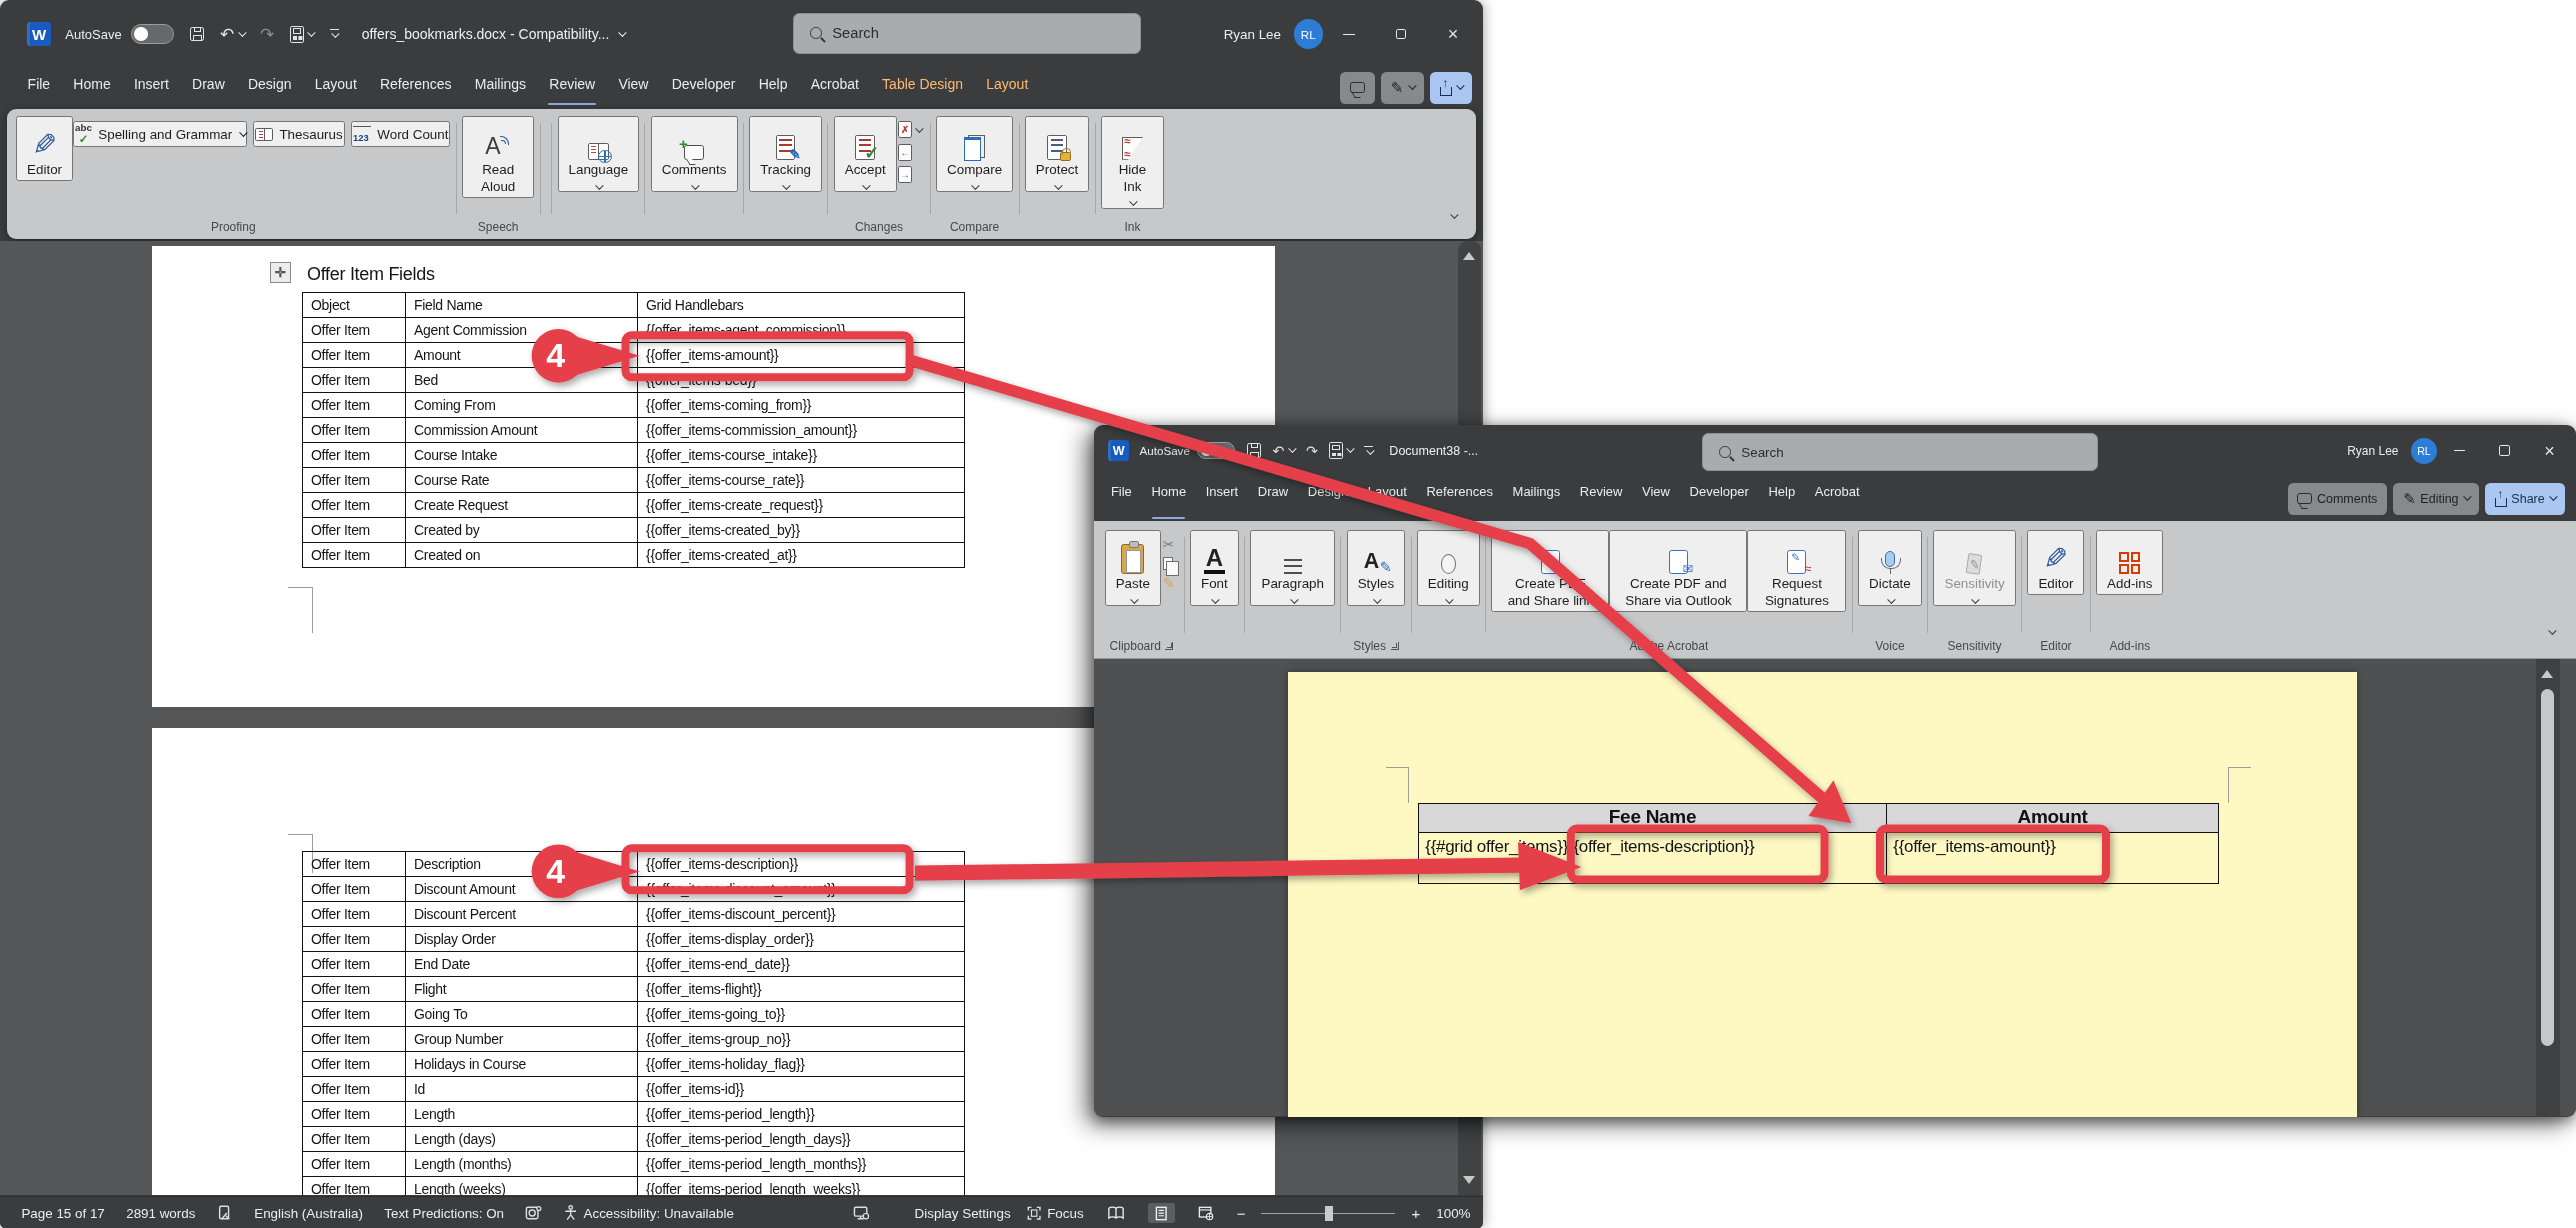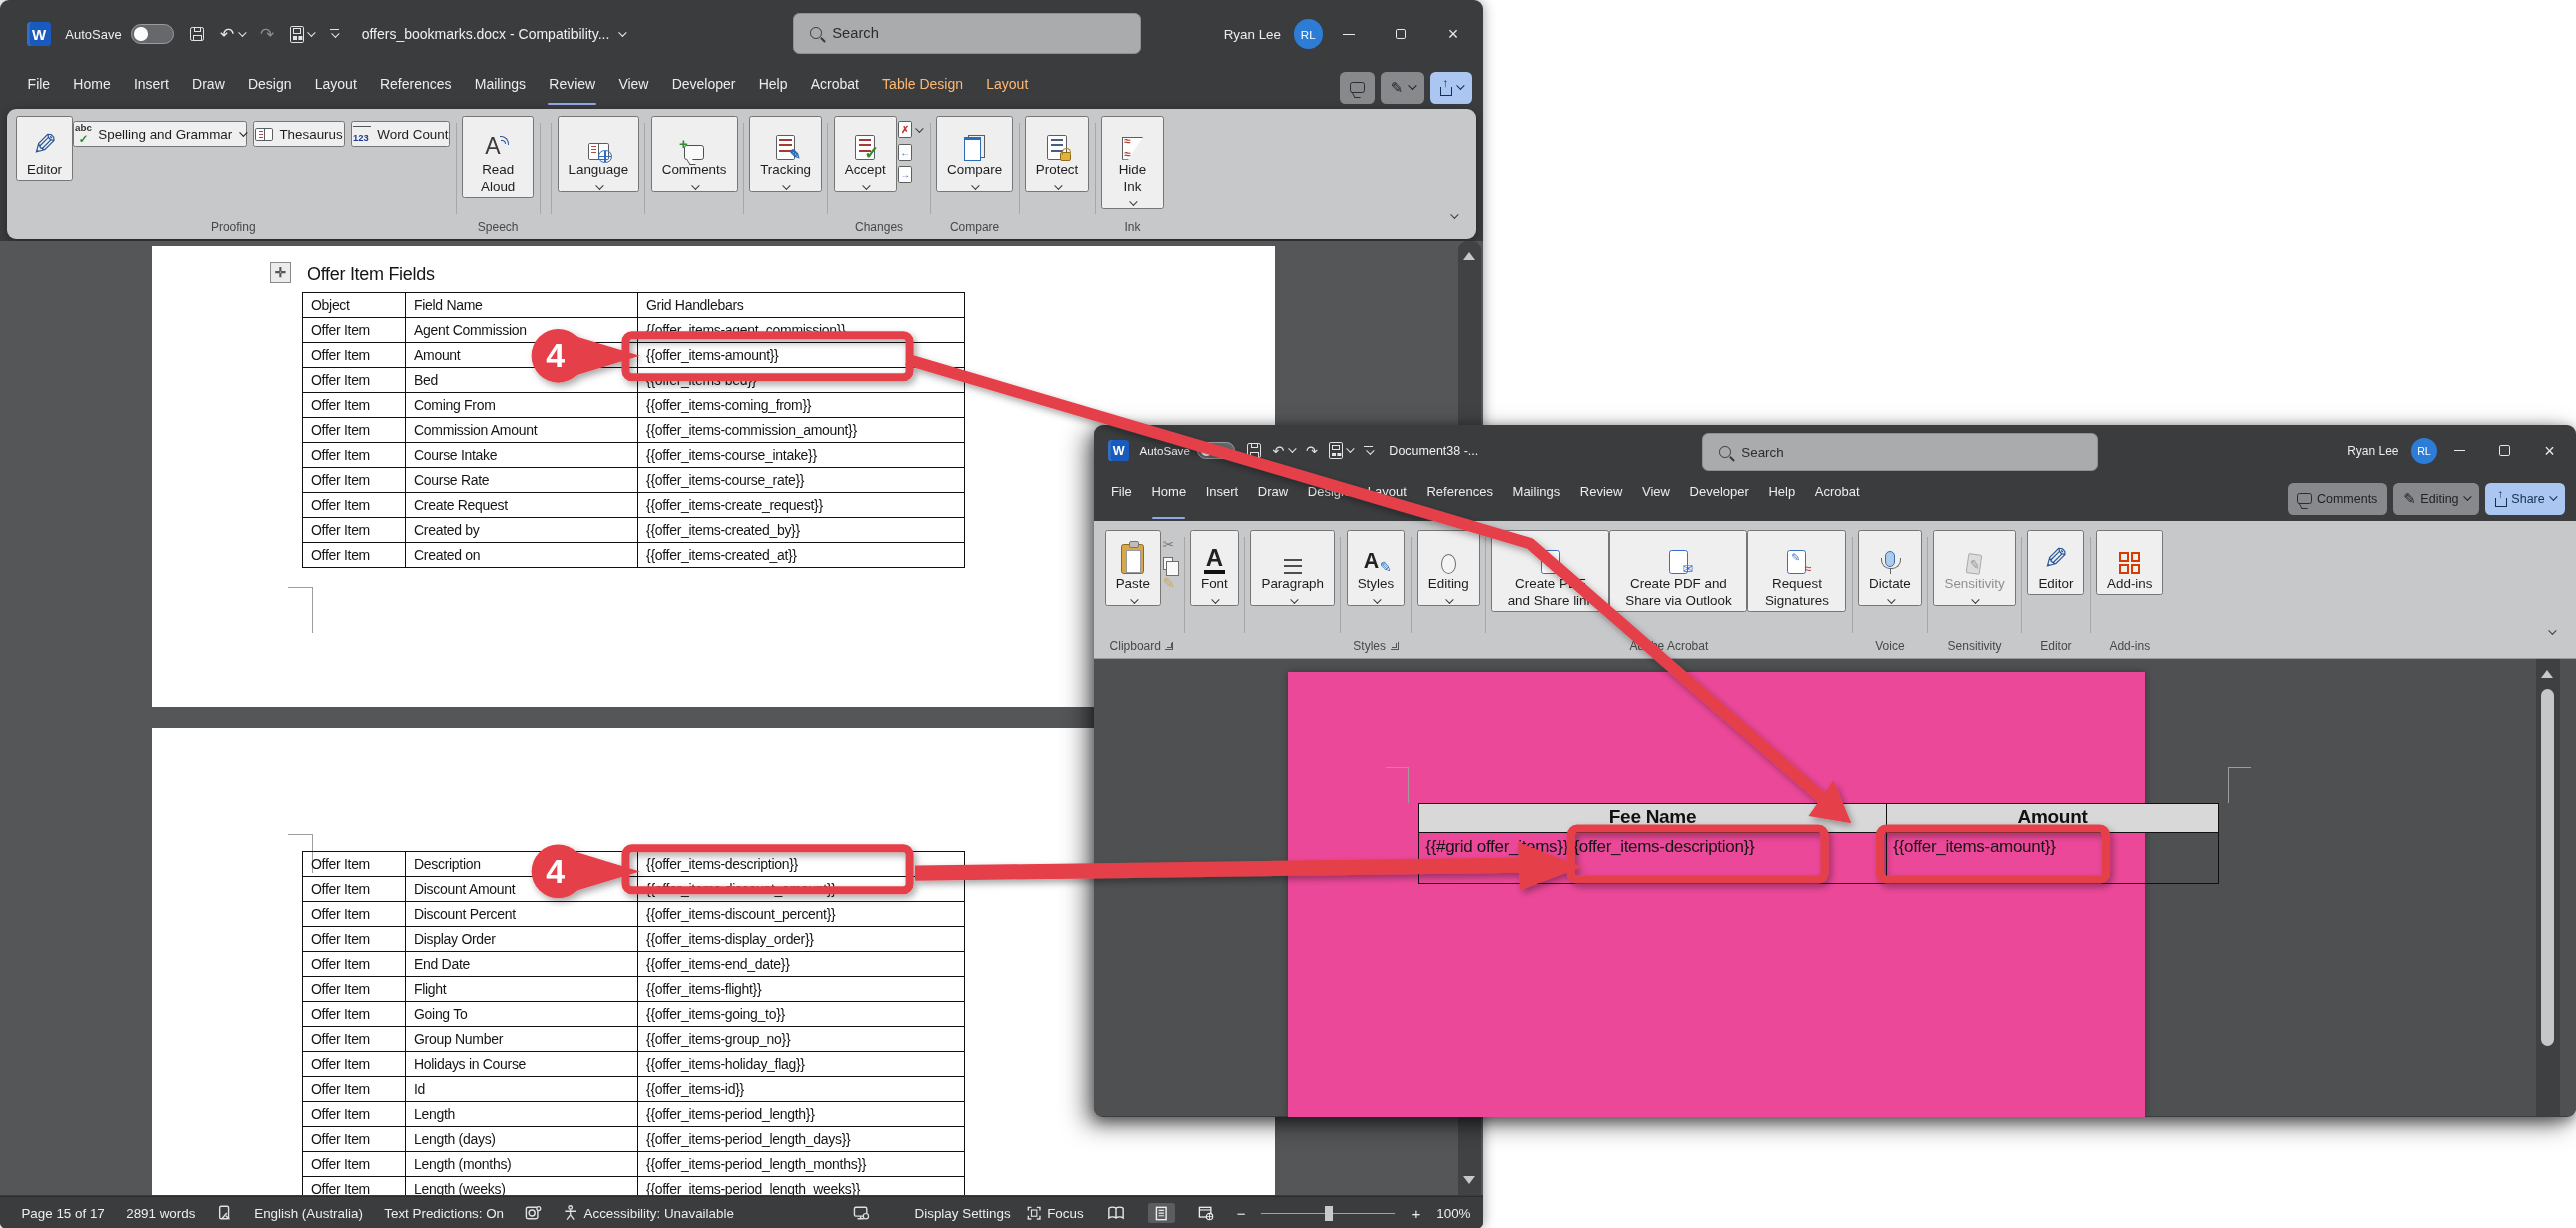--- a/index.html
+++ b/index.html
@@ -168,21 +168,21 @@
   #statusbar .sb-rt { position:absolute; right:12.5px; display:flex; align-items:center; gap:16px; }
   .st-ic { display:inline-flex; opacity:.92; }
   .view-ic { padding:2.7px 7.1px; border-radius:2.7px; display:flex; }
   .view-ic.active { background:#5c5d60; }
   .zoom-track { width:134px; border-top:1.8px solid #a2a3a5; position:relative; }
   .zoom-thumb { position:absolute; left:64px; top:-8px; width:7.1px; height:15px; background:#c9cacb; }
   .zoomsym { font-size:15px; }
 
   
   #float-docarea { position:absolute; left:0; top:234px; width:1482px; height:457px; background:#4e5052; }
-  #float-page { position:absolute; left:194px; top:12.5px; width:857px; height:445px; background:#ec4899; box-shadow:0 0 7.1px rgba(0,0,0,.35); }
+  #float-page { position:absolute; left:194px; top:12.5px; width:1069px; height:445px; background:#fef9c3; box-shadow:0 0 7.1px rgba(0,0,0,.35); }
   .feetable { position:absolute; left:130px; top:131px; width:801px; border:1.4px solid #111; font-size:17px; color:#151515; }
   .feetable .fhead { display:grid; grid-template-columns:468px 331px; background:#d8d8d8; border-bottom:1.4px solid #111; }
   .feetable .fhead div { text-align:center; font-weight:bold; font-size:19px; letter-spacing:-0.3px; padding:2.7px 0 3.6px 0; border-right:1.3px solid #111; color:#111; }
   .feetable .fhead div:last-child, .feetable .frow div:last-child { border-right:none; }
   .feetable .frow { display:grid; grid-template-columns:468px 331px; height:50px; }
   .feetable .frow div { border-right:1.3px solid #111; padding:4.5px 3.6px 0 6.3px; letter-spacing:-0.3px; white-space:nowrap; }
   #float-sb { position:absolute; left:1442px; top:0; width:24px; height:457px; background:#3f4042; }
   #float-sb .sb-thumb { background:#c6c7c8; }
 
   

